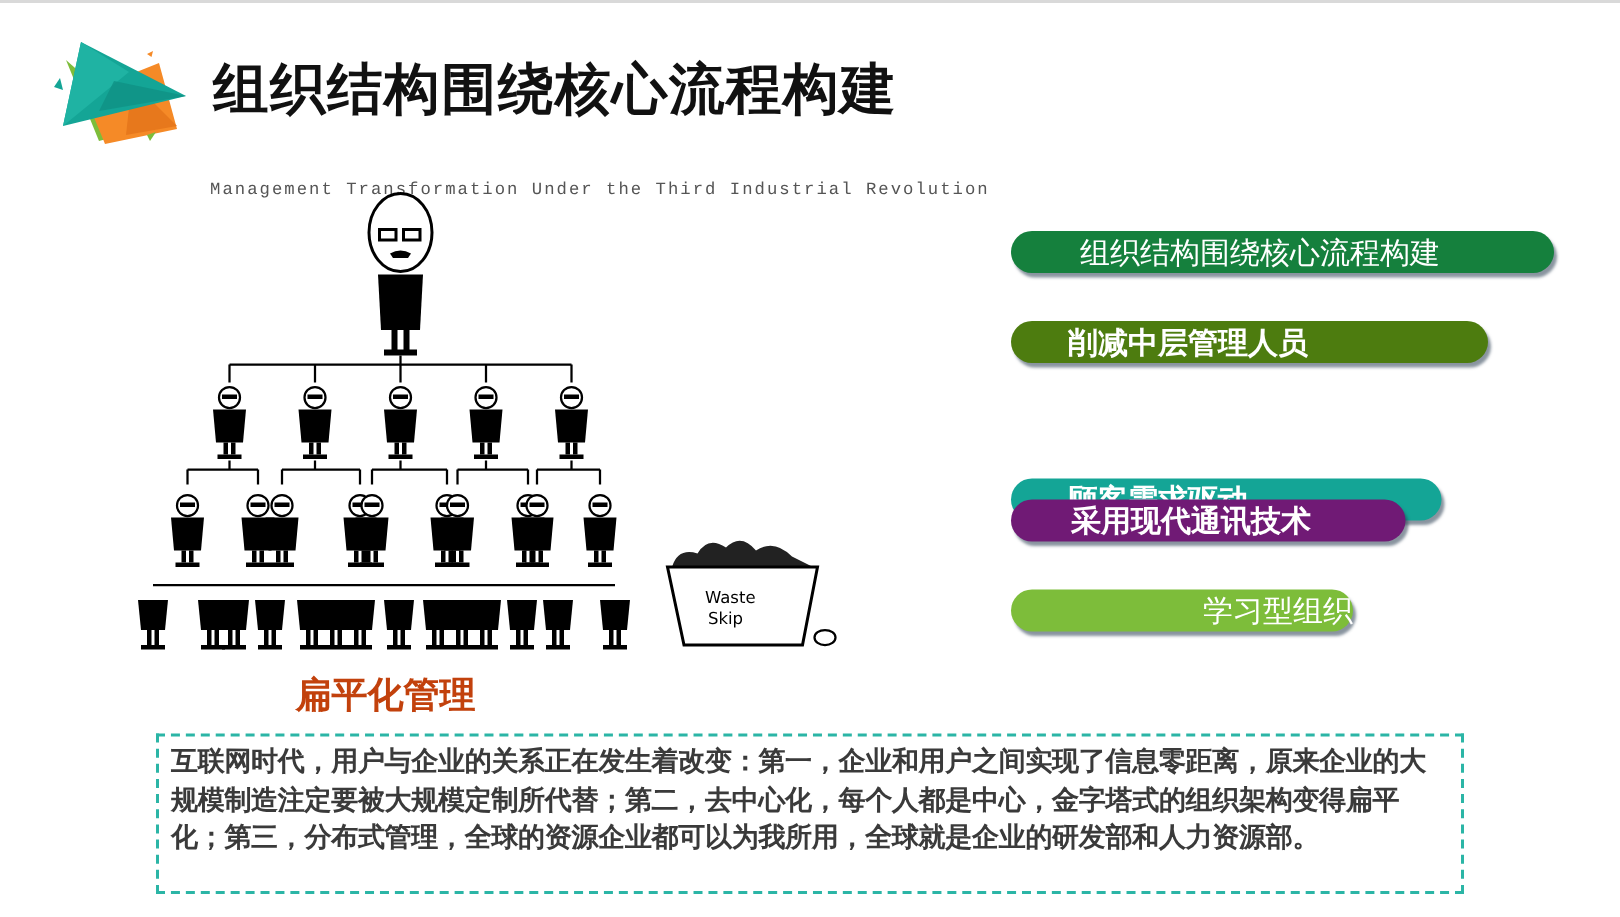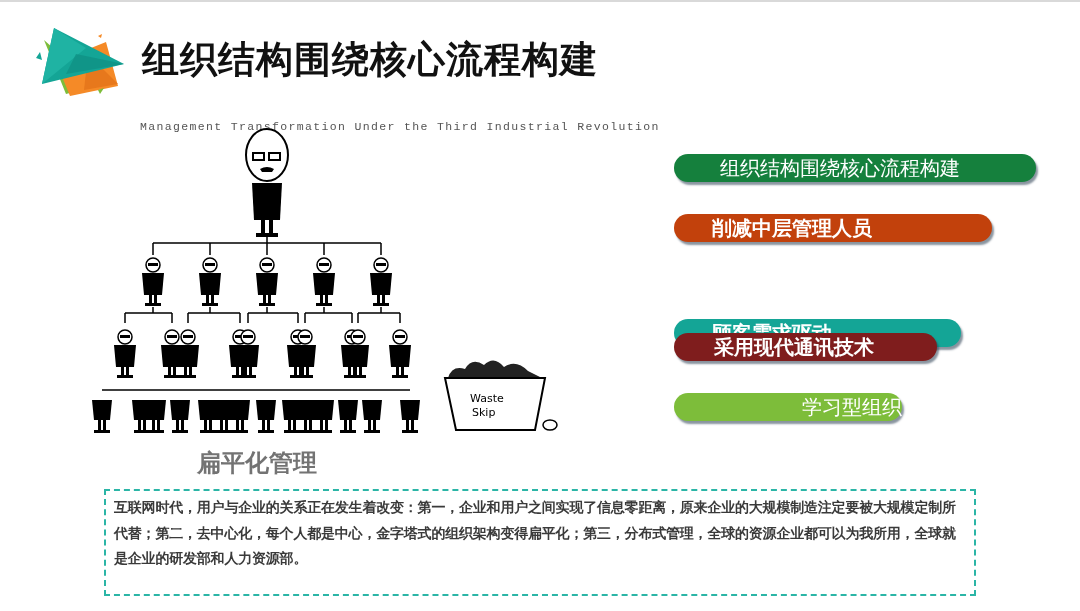--- a/index.html
+++ b/index.html
@@ -17,34 +17,34 @@
     }
     .subtitle {
       position: absolute; left: 140px; top: 87px;
       font-size: 11.5px; color: #555; letter-spacing: 1.35px; white-space: nowrap;
       font-family: Liberation Mono, monospace;
       margin-top: 33px;
     }
     .illustration { position: absolute; left: 80px; top: 125px; width: 480px; height: 320px; }
     .caption {
       position: absolute; left: 197px; top: 447px;
-      font-size: 24px; font-weight: bold; color: #737373; white-space: nowrap;
+      font-size: 24px; font-weight: bold; color: #c2410c; white-space: nowrap;
     }
     .pill {
       position: absolute; height: 28px; border-radius: 14px;
       color: #fff; font-size: 20px; line-height: 28px; white-space: nowrap;
       box-shadow: 2px 3px 2px rgba(40,60,80,0.55);
       box-sizing: border-box;
     }
     .pill.bold { font-weight: bold; }
     .textbox {
       position: absolute; left: 104px; top: 489px; width: 872px; height: 107px;
       border: 2px dashed #2bb5a6; box-sizing: border-box;
       padding: 4px 6px 0 8px;
-      font-size: 14px; font-weight: bold; color: #3a3a3a; line-height: 25.5px;
+      font-size: 18px; font-weight: bold; color: #3a3a3a; line-height: 25.5px;
       letter-spacing: -0.2px;
     }
   </style>
 </head>
 <body>
 
 <div class="topbar"></div>
 
 <svg class="logo" viewBox="0 0 92 76">
   <polygon points="8,16 30,70 60,62" fill="#7dbd3a"></polygon>
@@ -136,27 +136,27 @@
     <text x="392" y="291" font-size="11" font-family="DejaVu Sans, sans-serif" fill="#000">Skip</text>
     <ellipse cx="470" cy="300" rx="7" ry="5" fill="#fff" stroke="#000" stroke-width="1.5"></ellipse>
   </g>
 </svg>
 
 <div class="caption">扁平化管理</div>
 
 <div class="pill" style="left:674px; top:154px; width:362px; background:#15803d; padding-left:46px;">
   <span>组织结构围绕核心流程构建</span>
 </div>
-<div class="pill bold" style="left:674px; top:214px; width:318px; background:#c2410c; padding-left:38px;">
+<div class="pill bold" style="left:674px; top:214px; width:318px; background:#4d7c0f; padding-left:38px;">
   <span>削减中层管理人员</span>
 </div>
 <div class="pill bold" style="left:674px; top:273px; width:287px; background:#14a596; padding-left:38px;margin-top:46px;">
   <span>顾客需求驱动</span>
 </div>
-<div class="pill bold" style="left:674px; top:333px; width:263px; background:#7f1d1d; padding-left:40px;">
+<div class="pill bold" style="left:674px; top:333px; width:263px; background:#701a75; padding-left:40px;">
   <span>采用现代通讯技术</span>
 </div>
 <div class="pill" style="left:674px; top:393px; width:228px; background:#7dbd3a; padding-left:34px;text-align:right;">
   <span>学习型组织</span>
 </div>
 
 <div class="textbox">
   <span>互联网时代，用户与企业的关系正在发生着改变：第一，企业和用户之间实现了信息零距离，原来企业的大规模制造注定要被大规模定制所代替；第二，去中心化，每个人都是中心，金字塔式的组织架构变得扁平化；第三，分布式管理，全球的资源企业都可以为我所用，全球就是企业的研发部和人力资源部。</span>
 </div>
 

